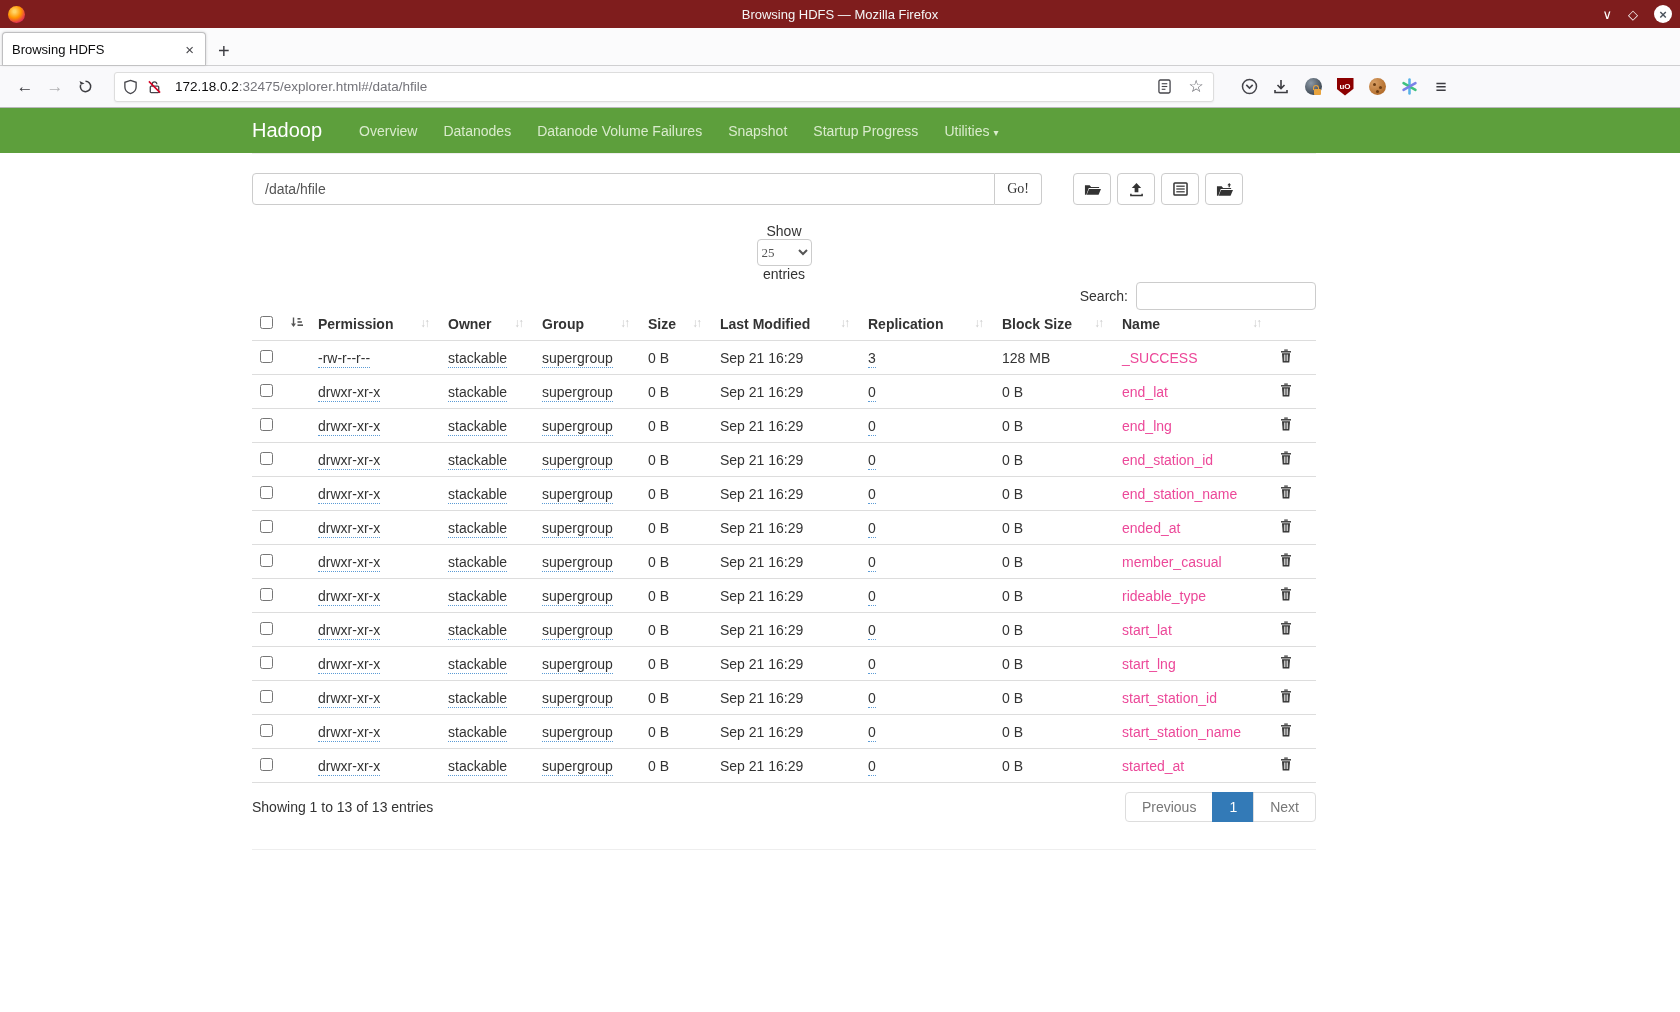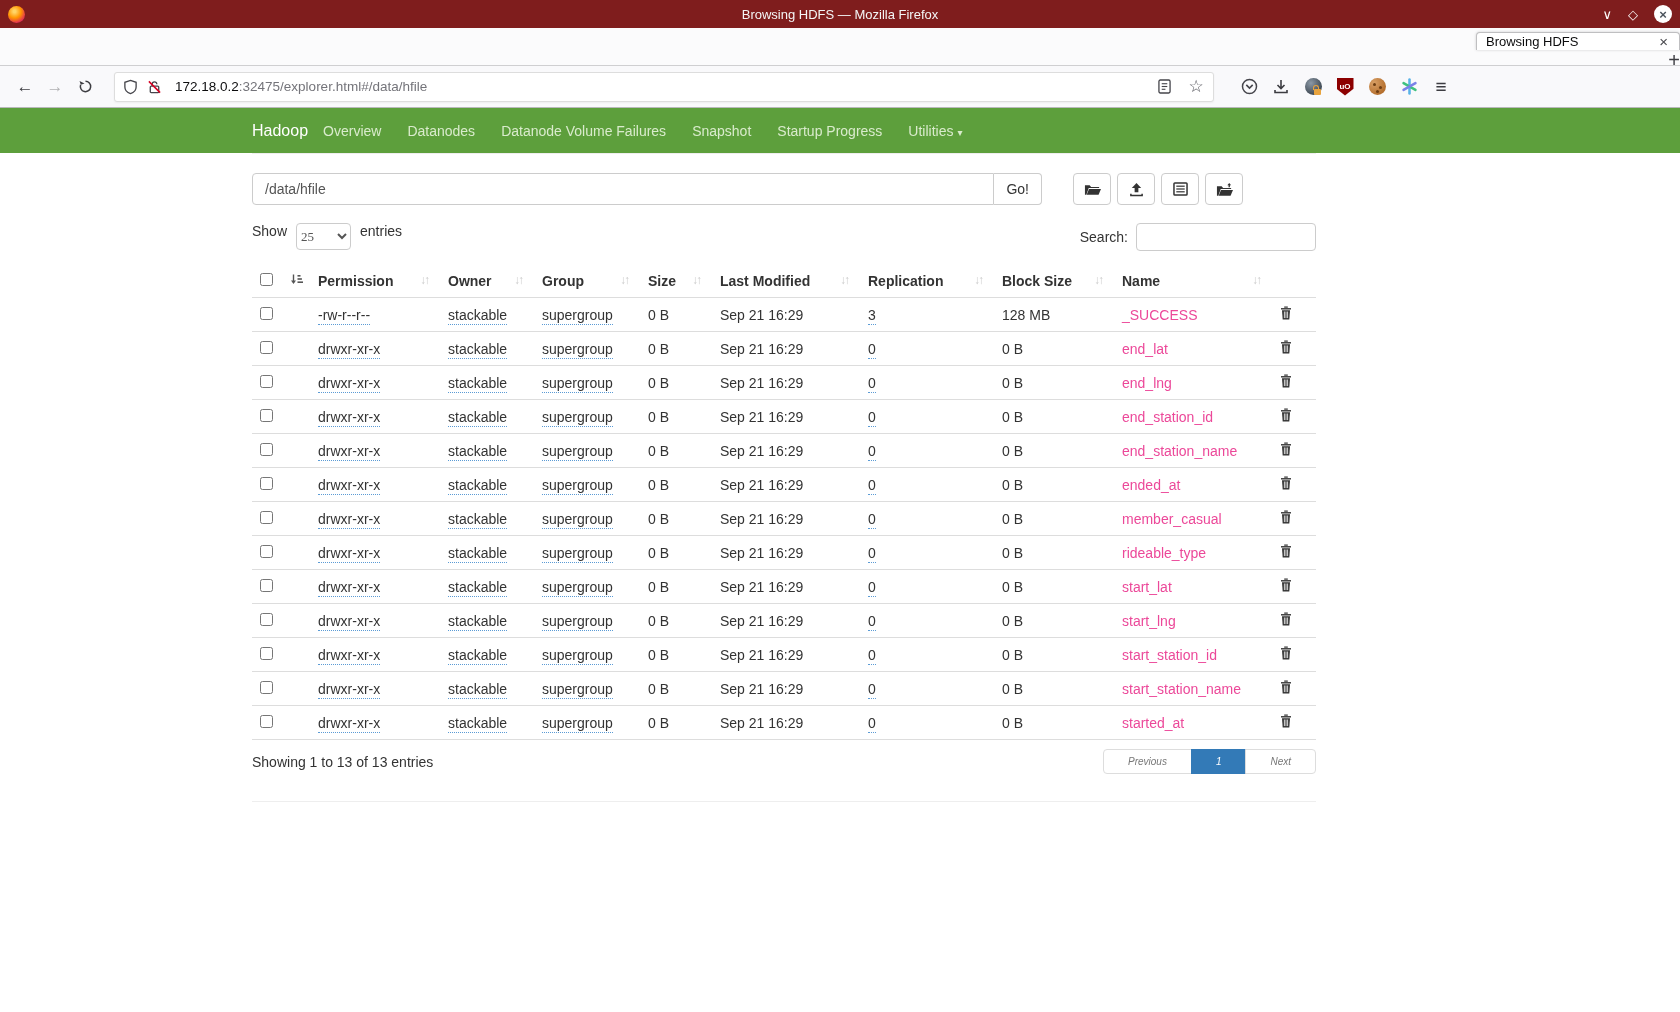--- a/index.html
+++ b/index.html
@@ -12,21 +12,21 @@
   .ff-logo { width:17px; height:17px; border-radius:50%;
     background:radial-gradient(circle at 38% 32%, #ffd567 8%, #ff9500 42%, #e3364e 72%, #b5007f 100%); }
   .win-title { position:absolute; left:0; right:0; text-align:center; color:#f4f5f6;
     font-size:13px; pointer-events:none; }
   .win-controls { margin-left:auto; display:flex; align-items:center; gap:16px; z-index:2; }
   .win-btn { color:#fff; font-size:13px; line-height:1; cursor:default; }
   .win-close { width:18px; height:18px; background:#fff; border-radius:50%; color:#4c545d;
     display:flex; align-items:center; justify-content:center; font-size:13px; font-weight:bold; }
 
   .tabstrip { height:38px; background:#fbfbfc; border-bottom:1px solid #cfcfd1;
-    display:flex; align-items:flex-end;flex-direction:column; }
+    display:flex; align-items:flex-end; }
   .tab { width:204px; height:33px; margin:4px 0 0 2px; background:#fff;
     border:1px solid #bfbfc1; border-bottom:none; border-radius:4px 4px 0 0;
     box-shadow:0 0 3px rgba(0,0,0,.18); display:flex; align-items:center; padding:0 9px; }
   .tab-label { font-size:13px; color:#0c0c0d; flex:1; white-space:nowrap; overflow:hidden; }
   .tab-close { color:#4a4a4f; font-size:15px; padding:0 2px; }
   .newtab-btn { color:#3c3c41; font-size:20px; margin:0 0 4px 12px; line-height:1; }
 
   .navtoolbar { height:42px; background:#f9f9fb; border-bottom:1px solid #b9b9bb;
     display:flex; align-items:center; padding:0 10px; }
   .nav-btn { width:30px; height:28px; display:flex; align-items:center; justify-content:center;
@@ -54,61 +54,61 @@
   .ext-sphere { width:17px; height:17px; border-radius:50%;
     background:radial-gradient(circle at 35% 30%, #8b98a5, #3c4650 75%); position:relative; }
   .ext-sphere:before { content:""; position:absolute; right:1px; bottom:0; width:7px; height:6px;
     background:#e8a33d; border-radius:1px; }
   .ext-sphere:after { content:""; position:absolute; right:2.5px; bottom:5px; width:4px; height:4px;
     border:1.5px solid #e8a33d; border-bottom:none; border-radius:3px 3px 0 0; }
 
   
   .hd-navbar { height:45px; background:#5d9f3c; display:flex; align-items:center; }
   .hd-inner { margin-left:252px; display:flex; align-items:center; }
-  .hd-brand { color:#fff; font-size:16px; margin-right:2px; text-decoration:none; }
+  .hd-brand { color:#fff; font-size:20px; margin-right:24px; text-decoration:none; }
   .hd-link { color:#d9ebcc; font-size:14px; padding:0 13px; text-decoration:none; }
   .hd-caret { font-size:10px; margin-left:4px; }
 
   
   .container { width:1064px; margin-left:252px; }
   h1 { font-size:36px; font-weight:400; color:#333; margin:57px 0 20px; }
   hr.rule { border:none; border-top:1px solid #eee; margin:0 0 19px; }
 
   .path-row { display:flex; align-items:flex-start; margin-bottom:18px; }
   .input-group { display:flex; width:790px; }
   .path-input { flex:1; height:32px; border:1px solid #ccc; border-radius:4px 0 0 4px;
     padding:0 12px; font-size:14px; color:#555; font-family:inherit; outline:none; }
   .go-btn { height:32px; border:1px solid #ccc; border-left:none; background:#fff;
-    border-radius:0 4px 4px 0; padding:0 12px; font-size:14px; color:#333; font-family:Liberation Sans, sans-serif; }
+    border-radius:0 4px 4px 0; padding:0 12px; font-size:14px; color:#333; font-family:Liberation Serif, serif; }
   .icon-btns { display:flex; gap:6px; margin-left:31px; }
   .icon-btn { width:38px; height:32px; border:1px solid #ccc; background:#fff; border-radius:4px;
     display:flex; align-items:center; justify-content:center; }
 
-  .controls-row { display:flex; align-items:flex-start; margin-bottom:16px; font-size:14px; color:#333; }
+  .controls-row { display:flex; align-items:center; font-size:14px; color:#333;flex-direction:column; }
   .show-select { height:27px; width:55px; margin:0 9px; border:1px solid #ccc; border-radius:4px;
     font-size:13px; color:#555; font-family:Liberation Serif, serif; background:#fff; }
   .search-wrap { margin-left:auto; display:flex; align-items:center; }
   .search-input { width:180px; height:28px; border:1px solid #ccc; border-radius:4px;
     margin-left:8px; padding:0 8px; font-size:13px; font-family:inherit; outline:none; }
 
   table.dir { width:1064px; border-collapse:collapse; table-layout:fixed; font-size:14px; color:#333; }
   table.dir th { text-align:left; font-weight:bold; padding:6px 8px 8px; border-bottom:1px solid #ddd;
     white-space:nowrap; }
   table.dir td { padding:8px; border-bottom:1px solid #ddd; white-space:nowrap; overflow:hidden; }
   .sort-pair { float:right; color:#ccc; font-size:12px; letter-spacing:-2px; padding-right:4px; }
   .editable { border-bottom:1px dotted #5b9bd5; padding-bottom:1px; cursor:pointer; }
   a.name-link { color:#ec4899; text-decoration:none; }
   .trash-btn { background:none; border:none; padding:0; cursor:pointer; }
   input[type=checkbox] { width:13px; height:13px; }
 
   .foot-row { display:flex; align-items:center; margin-top:9px; }
   .summary { font-size:14px; color:#333; }
   .pagination { margin-left:auto; display:flex; }
-  .page-item { border:1px solid #ddd; background:#fff; color:#777; font-size:10px;
-    padding:6px 24px; margin-left:-1px; text-decoration:none;font-style:italic; }
+  .page-item { border:1px solid #ddd; background:#fff; color:#777; font-size:14px;
+    padding:6px 16px; margin-left:-1px; text-decoration:none; }
   .page-item.first { border-radius:4px 0 0 4px; }
   .page-item.last { border-radius:0 4px 4px 0; }
   .page-item.active { background:#337ab7; border-color:#337ab7; color:#fff; }
   hr.bottom { border:none; border-top:1px solid #eee; margin:27px 0 0; }
 </style>
 </head>
 <body>
 
 <div class="titlebar">
   <div class="ff-logo"></div>

